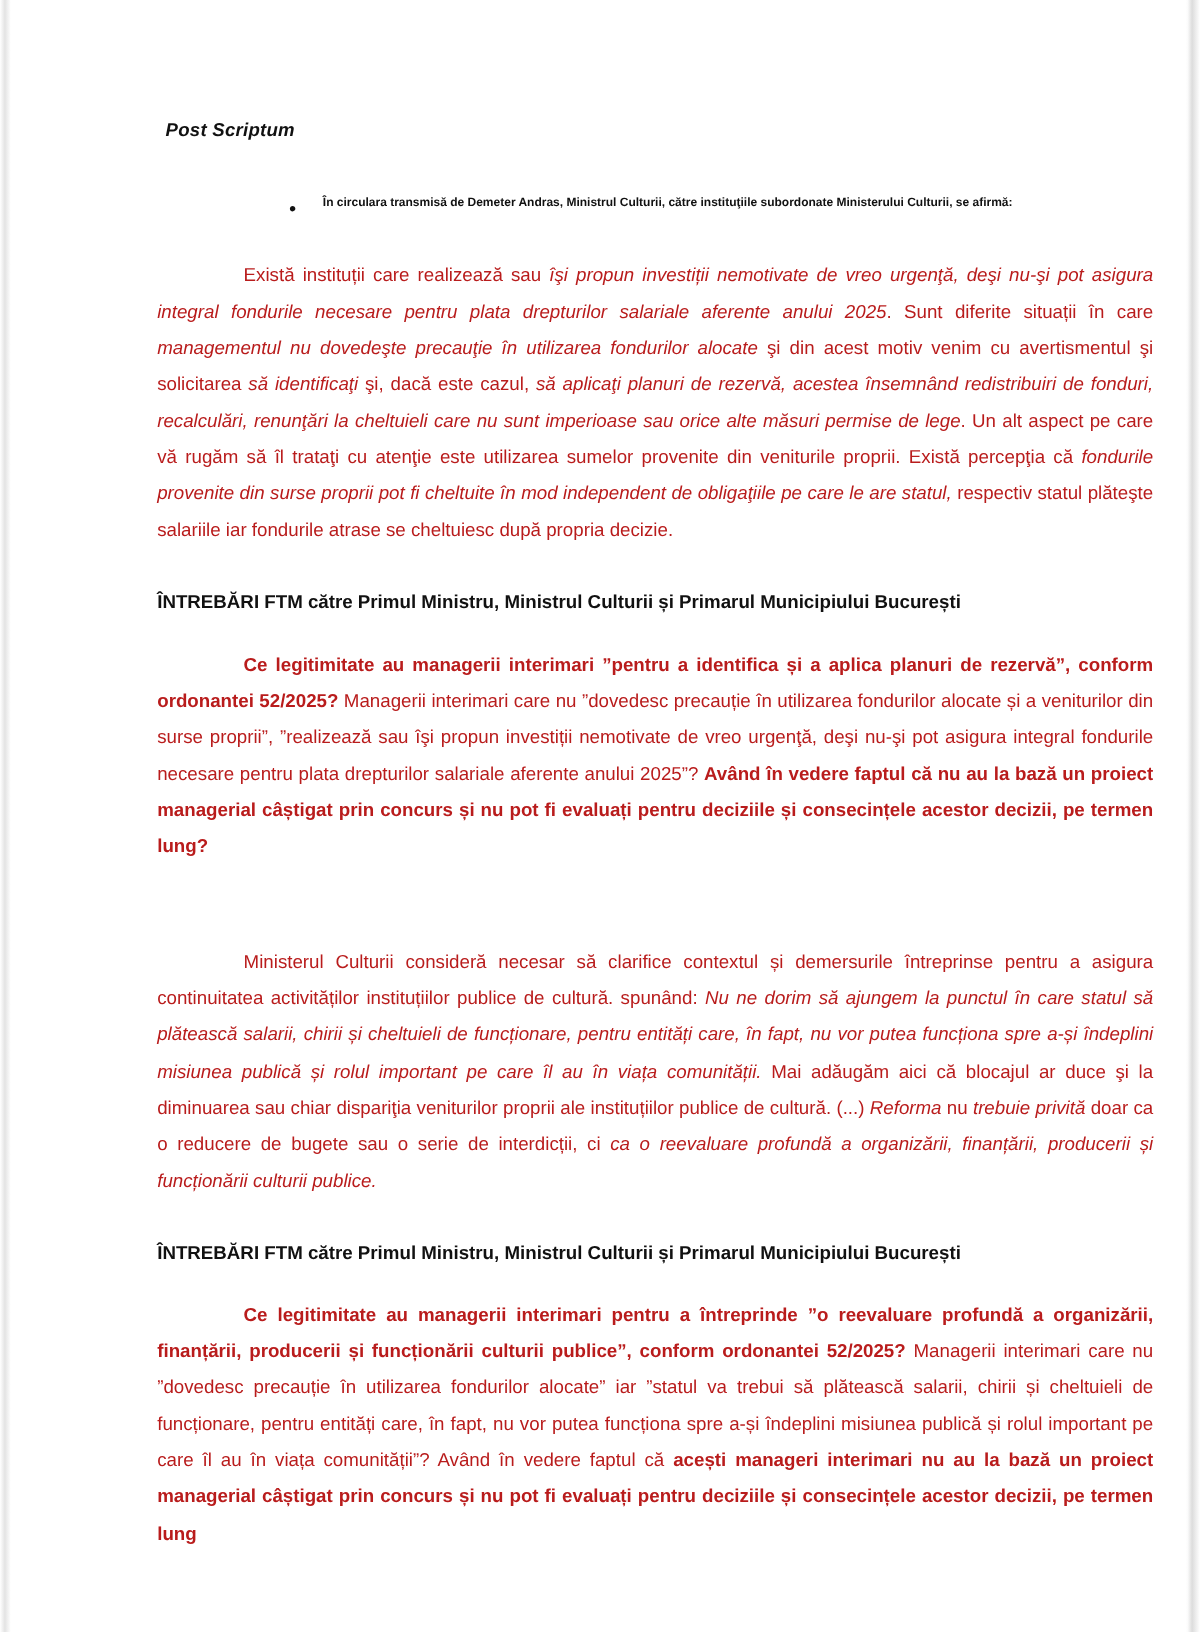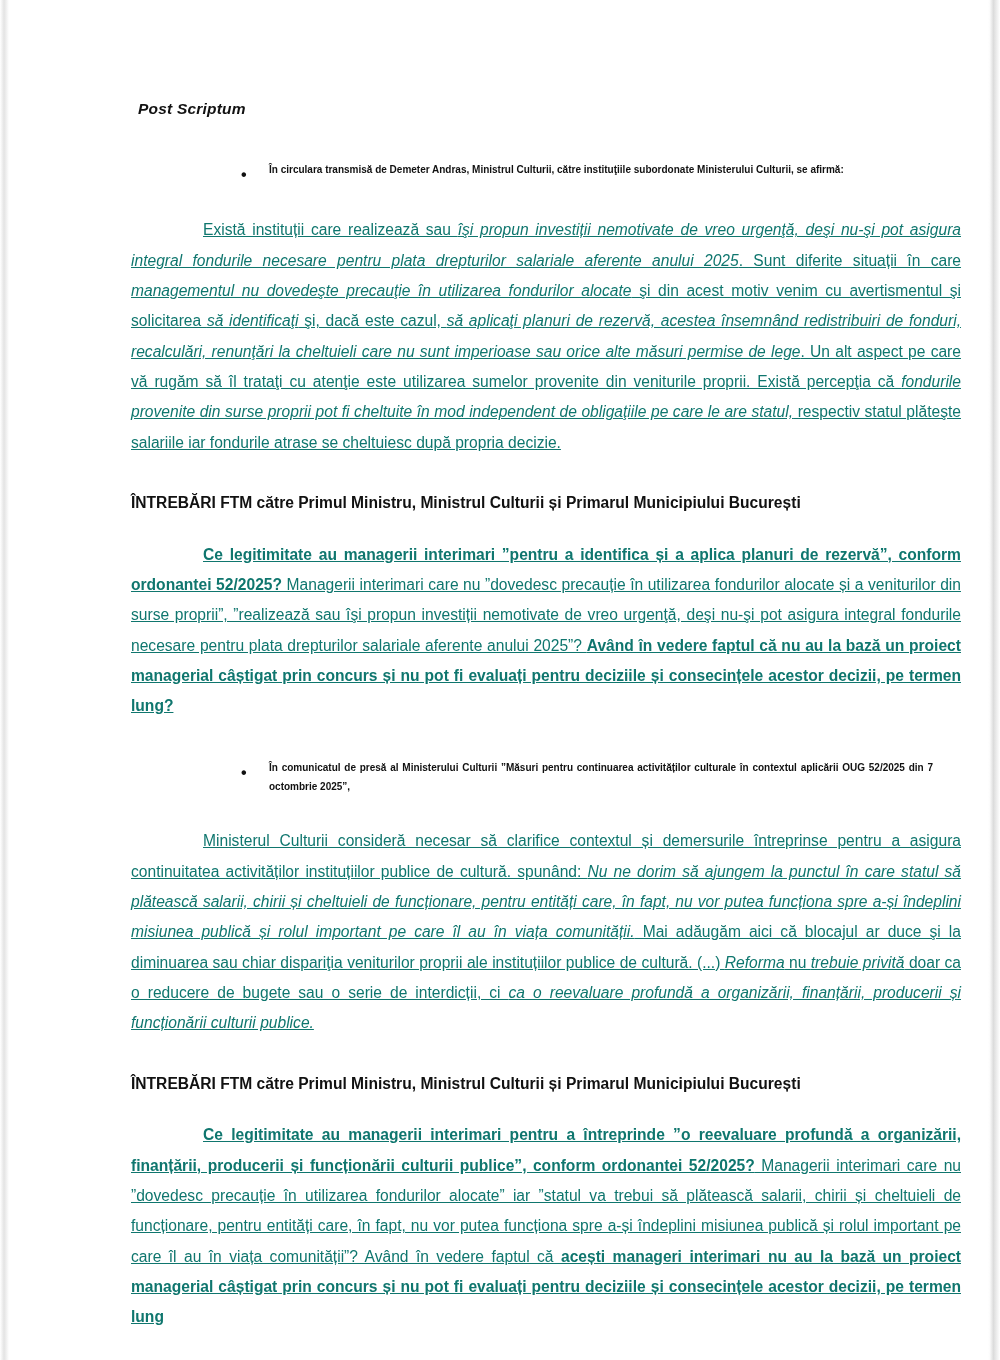--- a/index.html
+++ b/index.html
@@ -69,26 +69,25 @@
     position: absolute;
     left: 0;
     top: -1px;
     font-size: 16px;
     color: #111;
   }
 
   p.body-par {
     font-size: 15.6px;
     line-height: 1.945;
-    color: #0f766e;
+    color: #b91c1c;
     text-align: justify;
     margin: 0;
     text-indent: 72px;
     width: 830px;
-    text-decoration: underline;
   }
 
   h2.center-head {
     font-size: 15.6px;
     font-weight: bold;
     color: #111;
     margin: 0;
     width: 830px;
     line-height: 1.9;
   }
@@ -128,23 +127,20 @@
   <h2 class="center-head">ÎNTREBĂRI FTM către Primul Ministru, Ministrul Culturii și Primarul Municipiului București</h2>
 
   <div class="gap-sm"></div>
 
   <p class="body-par">
     <b>Ce legitimitate au  managerii interimari ”pentru a identifica și a aplica planuri de rezervă”, conform ordonantei 52/2025?</b><span> Managerii interimari care nu ”dovedesc precauție în utilizarea fondurilor alocate și a veniturilor din surse proprii”,  ”realizează sau îşi propun investiții nemotivate de vreo urgenţă, deşi nu-şi pot asigura integral fondurile necesare pentru plata drepturilor salariale aferente anului 2025”? </span><b>Având în vedere faptul că nu au la bază un proiect managerial câștigat prin concurs și nu pot fi evaluați pentru deciziile și consecințele acestor decizii, pe termen lung?</b>
   </p>
 
   <div class="gap-lg"></div>
 
-  <ul class="bullets">
-    <li class="bullet-item">În comunicatul de presă al Ministerului Culturii ”Măsuri pentru continuarea activităților culturale în contextul aplicării OUG 52/2025 din 7 octombrie 2025”,</li>
-  </ul>
 
   <div class="gap-md"></div>
 
   <p class="body-par">
     <span>Ministerul Culturii consideră necesar să clarifice contextul și demersurile întreprinse pentru a asigura continuitatea activităților instituțiilor publice de cultură. spunând: </span><i>Nu ne dorim să ajungem la punctul în care statul să plătească salarii, chirii și cheltuieli de funcționare, pentru entități care, în fapt, nu vor putea funcționa spre a-și îndeplini misiunea publică și rolul important pe care îl au în viața comunității.</i><span> Mai adăugăm aici că blocajul ar duce şi la diminuarea sau chiar dispariţia veniturilor proprii ale instituțiilor publice de cultură.  (...)  </span><i>Reforma</i><span> nu </span><i>trebuie privită</i><span> doar ca o reducere de bugete sau o serie de interdicții, ci </span><i>ca o reevaluare profundă a organizării, finanțării, producerii și funcționării culturii publice.</i>
   </p>
 
   <div class="gap-md"></div>
 
   <h2 class="center-head">ÎNTREBĂRI FTM către Primul Ministru, Ministrul Culturii și Primarul Municipiului București</h2>

